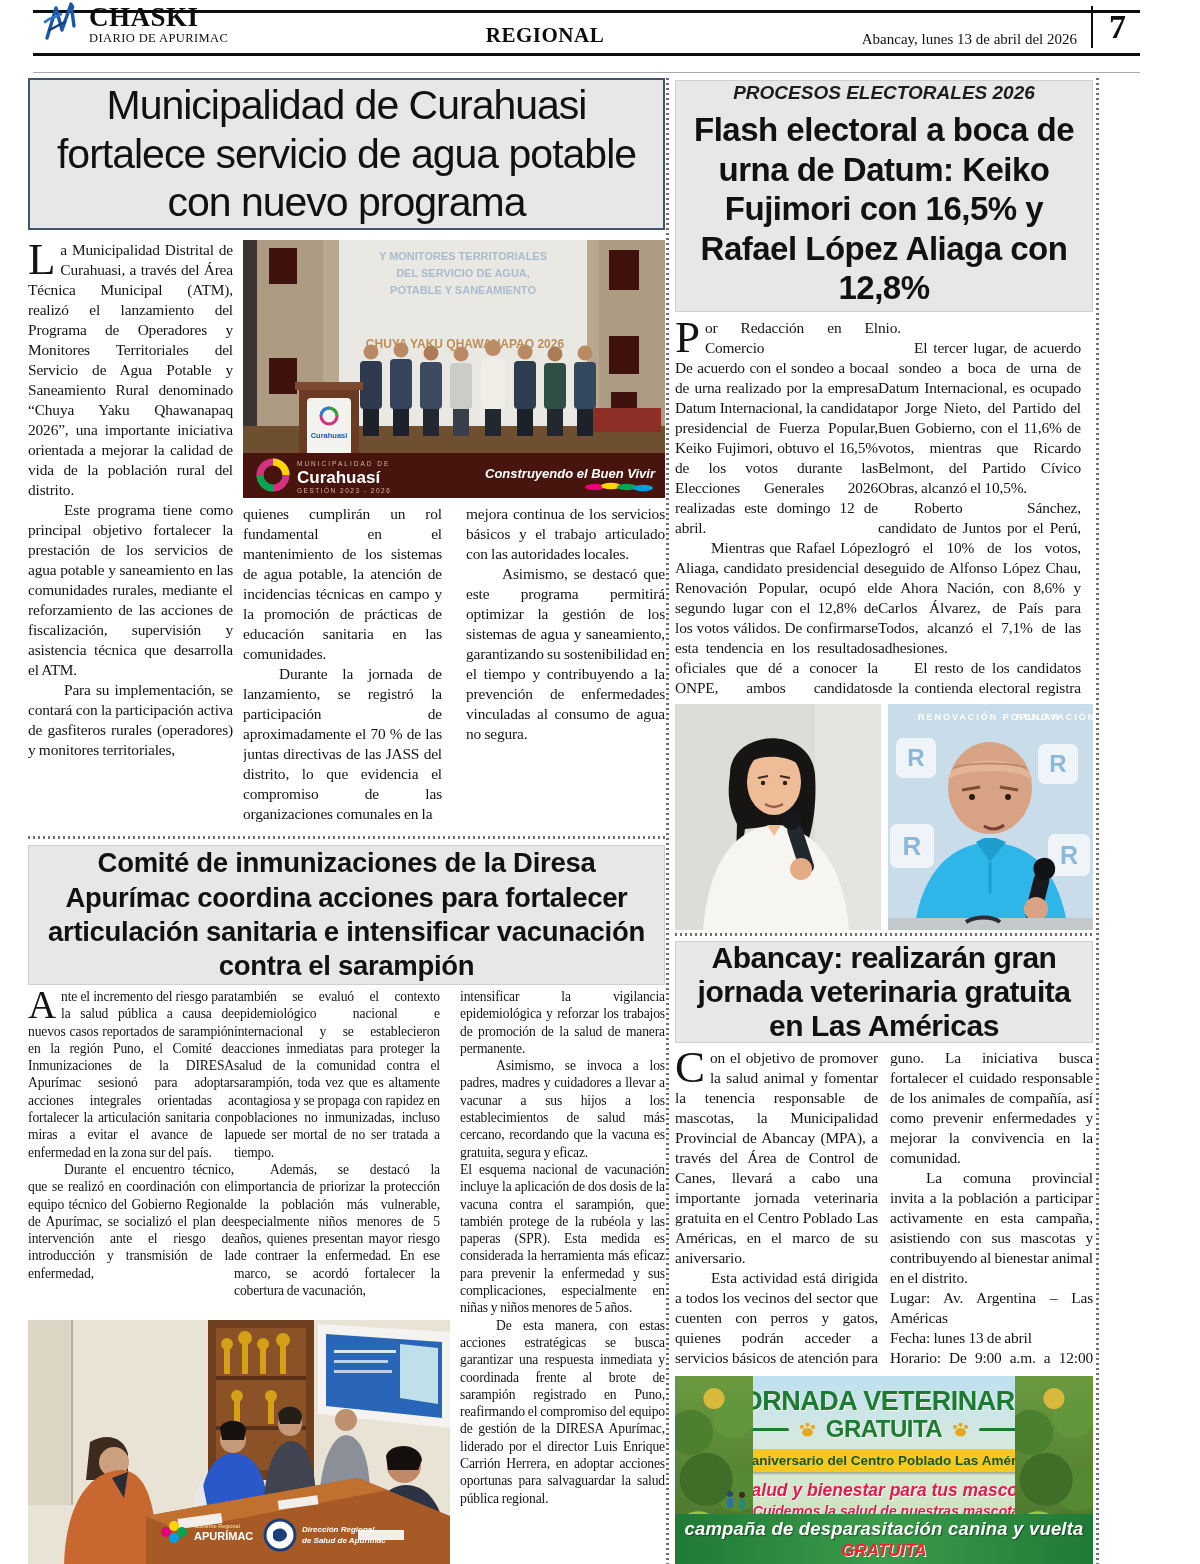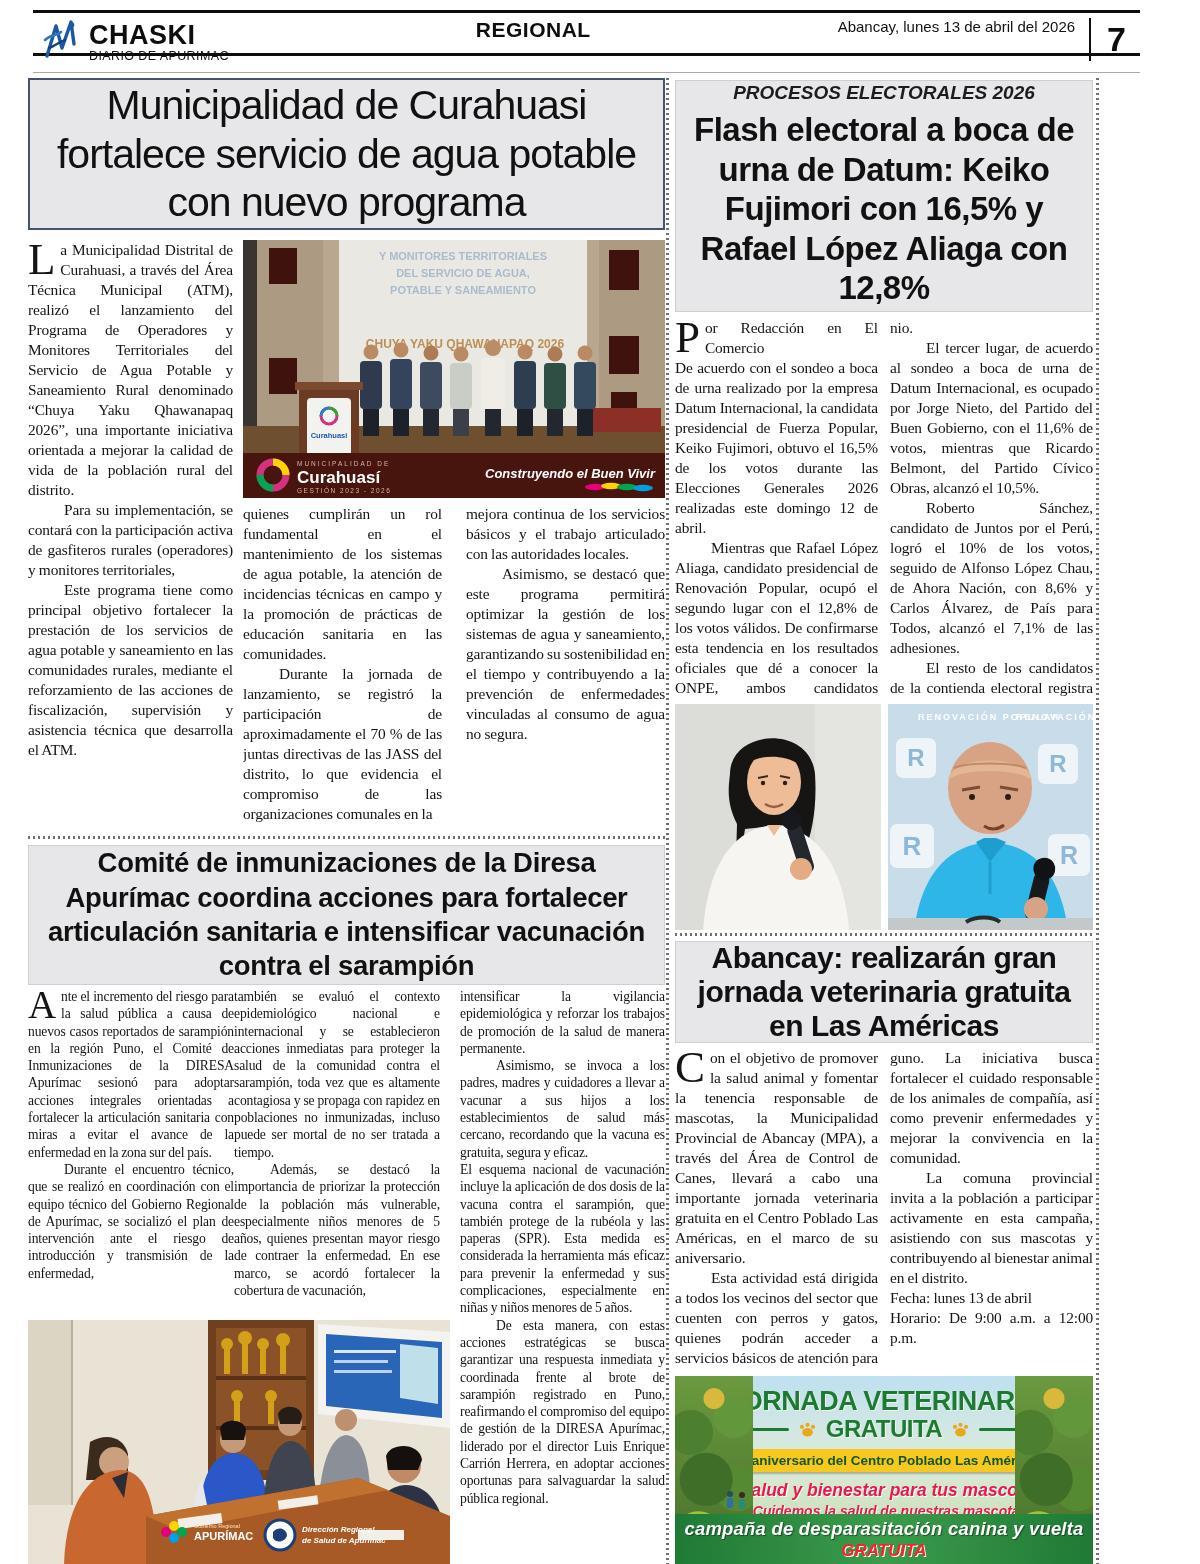--- a/index.html
+++ b/index.html
@@ -2,21 +2,21 @@
 <html lang="es"><head>
 <meta charset="utf-8">
 <style>
   *{box-sizing:border-box;margin:0;padding:0}
   html,body{background:#fff}
   .page{position:relative;width:1200px;height:1564px;background:#fff;overflow:hidden;
         font-family:"Liberation Serif","DejaVu Serif",serif;color:#141414}
 
   
   .header{position:absolute;left:33px;top:10px;width:1107px;border-top:3px solid #0d0d0d;border-bottom:3px solid #0d0d0d}
-  .header-inner{display:flex;align-items:flex-start;padding:5px 8px;height:40px;font-family:Liberation Sans, sans-serif}
+  .header-inner{display:flex;align-items:flex-end;padding:5px 8px;height:40px;font-family:Liberation Serif, serif}
   .brand-wrap{display:flex;align-items:center;gap:6px}
   .brand-text{display:flex;flex-direction:column;line-height:1.05}
   .brand{font-size:27px;font-weight:800;letter-spacing:.5px;color:#0d0d0d}
   .brand-sub{font-size:12.5px;font-weight:500;letter-spacing:.4px;color:#111}
   .section-title{flex:1;text-align:center;font-size:21px;font-weight:700;letter-spacing:.5px;color:#0d0d0d}
   .header-date{font-size:15px;color:#111;margin-right:14px}
   .pageno{border-left:2.5px solid #0d0d0d;padding:2px 6px 2px 16px;font-size:34px;font-weight:700;color:#0d0d0d}
   .header-underline{position:absolute;left:33px;top:72px;width:1107px;height:1px;background:#a9a9a9}
 
   
@@ -109,22 +109,22 @@
   <div class="header-underline"></div>
 
   <div class="vdots" style="left:666px;top:78px;height:1486px"></div>
   <div class="vdots" style="left:1096px;top:78px;height:1486px"></div>
 
   <div class="abs hbox agua-box" style="left:28px;top:78px;width:637px;height:152px">Municipalidad de Curahuasi fortalece servicio de agua potable con nuevo programa</div>
 
   <div class="abs bodytext" style="left:28px;top:240px;width:637px;height:594px">
     <div class="col" style="width:205px;height:594px">
       <p class="drop">La Municipalidad Distrital de Curahuasi, a través del Área Técnica Municipal (ATM), realizó el lanzamiento del Programa de Operadores y Monitores Territoriales del Servicio de Agua Potable y Saneamiento Rural denominado “Chuya Yaku Qhawanapaq 2026”, una importante iniciativa orientada a mejorar la calidad de vida de la población rural del distrito.</p>
+      <p class="ind">Este programa tiene como principal objetivo fortalecer la prestación de los servicios de agua potable y saneamiento en las comunidades rurales, mediante el reforzamiento de las acciones de fiscalización, supervisión y asistencia técnica que desarrolla el ATM.</p>
       <p class="ind">Para su implementación, se contará con la participación activa de gasfiteros rurales (operadores) y monitores territoriales,</p>
-      <p class="ind">Este programa tiene como principal objetivo fortalecer la prestación de los servicios de agua potable y saneamiento en las comunidades rurales, mediante el reforzamiento de las acciones de fiscalización, supervisión y asistencia técnica que desarrolla el ATM.</p>
     </div>
     <div style="width:422px;margin-left:10px">
       <div class="photo" style="width:422px;height:258px">
         <svg width="422" height="258" viewBox="0 0 422 258">
           <rect width="422" height="258" fill="#b9a78f"></rect>
           <rect x="0" y="0" width="14" height="195" fill="#3a3531"></rect>
           <rect x="14" y="0" width="66" height="195" fill="#ad9a82"></rect>
           <rect x="26" y="8" width="28" height="36" fill="#40120e"></rect>
           <rect x="26" y="118" width="28" height="36" fill="#40120e"></rect>
           <rect x="356" y="0" width="66" height="195" fill="#ad9a82"></rect>
@@ -319,21 +319,21 @@
     <div class="kicker">PROCESOS ELECTORALES 2026</div>
     <div class="elect-head">Flash electoral a boca de urna de Datum: Keiko Fujimori con 16,5% y Rafael López Aliaga con 12,8%</div>
   </div>
 
   <div class="abs bodytext" style="left:675px;top:318px;width:418px;height:382px">
     <div class="col" style="width:203px;height:382px">
       <p class="drop byline">Por Redacción en El Comercio</p>
       <p>De acuerdo con el sondeo a boca de urna realizado por la empresa Datum Internacional, la candidata presidencial de Fuerza Popular, Keiko Fujimori, obtuvo el 16,5% de los votos durante las Elecciones Generales 2026 realizadas este domingo 12 de abril.</p>
       <p class="ind">Mientras que Rafael López Aliaga, candidato presidencial de Renovación Popular, ocupó el segundo lugar con el 12,8% de los votos válidos. De confirmarse esta tendencia en los resultados oficiales que dé a conocer la ONPE, ambos candidatos disputarán la segunda vuelta electoral en el mes de ju-</p>
     </div>
-    <div class="col" style="width:203px;height:382px;margin-left:12px">
+    <div class="col" style="width:203px;height:382px;">
       <p>nio.</p>
       <p class="ind">El tercer lugar, de acuerdo al sondeo a boca de urna de Datum Internacional, es ocupado por Jorge Nieto, del Partido del Buen Gobierno, con el 11,6% de votos, mientras que Ricardo Belmont, del Partido Cívico Obras, alcanzó el 10,5%.</p>
       <p class="ind">Roberto Sánchez, candidato de Juntos por el Perú, logró el 10% de los votos, seguido de Alfonso López Chau, de Ahora Nación, con 8,6% y Carlos Álvarez, de País para Todos, alcanzó el 7,1% de las adhesiones.</p>
       <p class="ind">El resto de los candidatos de la contienda electoral registra un 22,9% de votos.</p>
     </div>
   </div>
 
   <div class="abs" style="left:675px;top:704px;width:418px;height:226px;display:flex;gap:7px">
     <div class="photo" style="width:206px;height:226px">
       <svg width="206" height="226" viewBox="0 0 206 226">
@@ -396,20 +396,21 @@
   <div class="abs hbox vet-box" style="left:675px;top:941px;width:418px;height:102px">Abancay: realizarán gran jornada veterinaria gratuita en Las Américas</div>
 
   <div class="abs bodytext" style="left:675px;top:1048px;width:418px;height:318px">
     <div class="col" style="width:203px;height:318px">
       <p class="drop">Con el objetivo de promover la salud animal y fomentar la tenencia responsable de mascotas, la Municipalidad Provincial de Abancay (MPA), a través del Área de Control de Canes, llevará a cabo una importante jornada veterinaria gratuita en el Centro Poblado Las Américas, en el marco de su aniversario.</p>
       <p class="ind">Esta actividad está dirigida a todos los vecinos del sector que cuenten con perros y gatos, quienes podrán acceder a servicios básicos de atención para sus mascotas sin costo al-</p>
     </div>
     <div class="col" style="width:203px;height:318px;margin-left:12px">
       <p>guno. La iniciativa busca fortalecer el cuidado responsable de los animales de compañía, así como prevenir enfermedades y mejorar la convivencia en la comunidad.</p>
       <p class="ind">La comuna provincial invita a la población a participar activamente en esta campaña, asistiendo con sus mascotas y contribuyendo al bienestar animal en el distrito.</p>
+      <p>Lugar: Av. Argentina – Las Américas</p>
       <p>Fecha: lunes 13 de abril</p>
       <p>Horario: De 9:00 a.m. a 12:00 p.m.</p>
     </div>
   </div>
 
   <div class="flyer" style="left:675px;top:1376px;width:418px;height:188px">
     <div class="tree tree-l"></div>
     <div class="tree tree-r"></div>
     <span class="f-figs">
       <svg width="26" height="24" viewBox="0 0 26 24">

